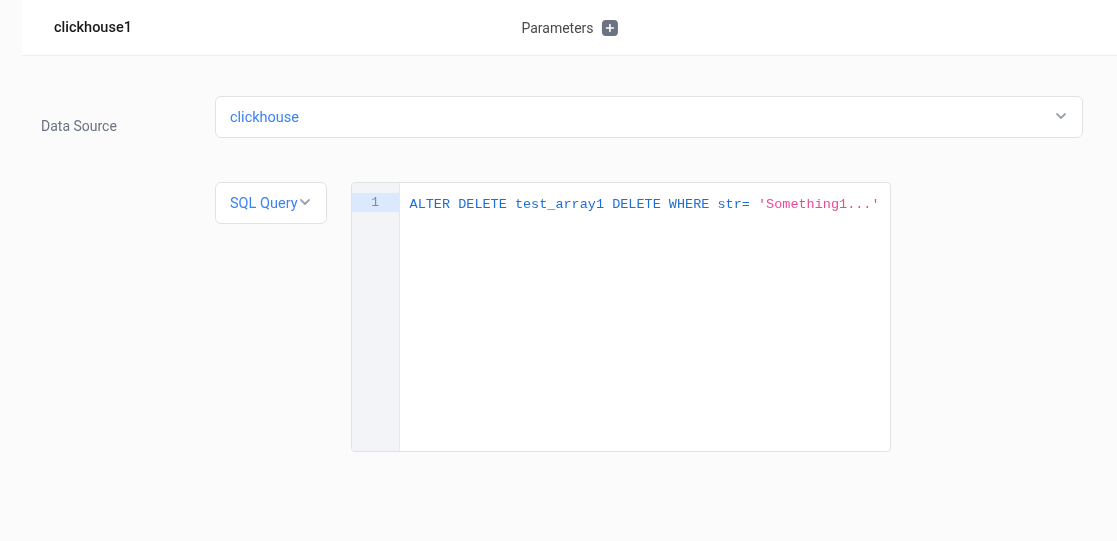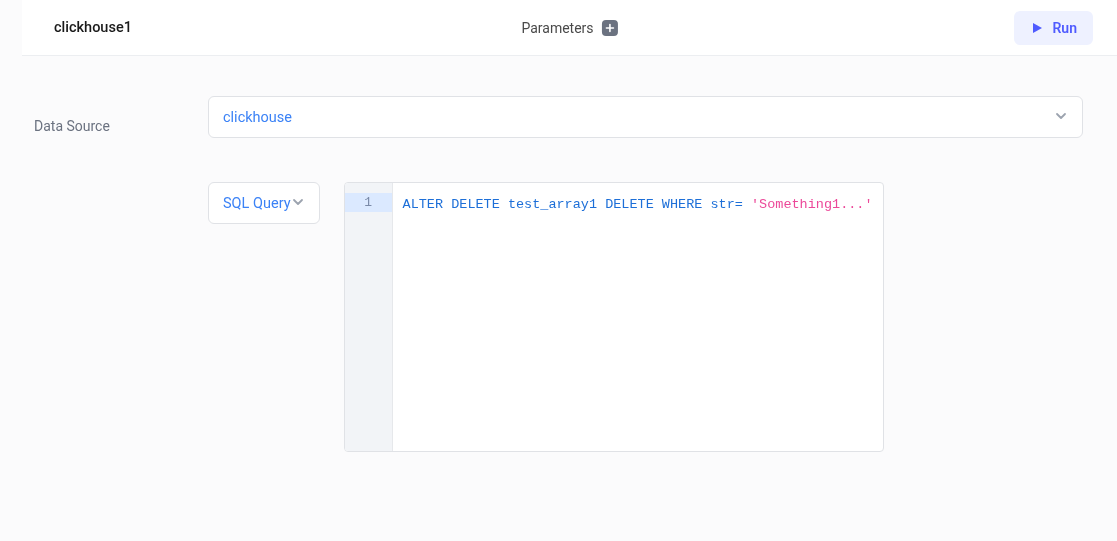--- a/index.html
+++ b/index.html
@@ -85,20 +85,21 @@
       padding: 40px 34px 24px 34px;
       display: flex;
       gap: 54px;
     }
     .side-label {
       width: 120px;
       flex: 0 0 120px;
       font-size: 14px;
       color: #6b7280;
       padding-top: 22px;
+      margin-left: 7px;
     }
     .main-col {
       flex: 1;
       display: flex;
       flex-direction: column;
       gap: 44px;
     }
     .select-box {
       height: 42px;
       background: #ffffff;
@@ -169,26 +170,20 @@
   <div class="center-group">
     <span class="params-label">Parameters</span>
     <span class="add-badge">
       <svg width="10" height="10" viewBox="0 0 10 10">
         <path d="M5 1.5v7M1.5 5h7" stroke="#ffffff" stroke-width="1.6" stroke-linecap="round"></path>
       </svg>
     </span>
   </div>
 
   <div class="right-group">
-    <div class="btn btn-run">
-      <svg width="14" height="14" viewBox="0 0 14 14">
-        <path d="M3 2l9 5-9 5V2z" fill="#4f5bff"></path>
-      </svg>
-      <span>Run</span>
-    </div>
   </div>
 </div>
 
 <div class="content">
   <div class="side-label">Data Source</div>
 
   <div class="main-col">
 
     <div class="select-box">
       <span class="select-value">clickhouse</span>

